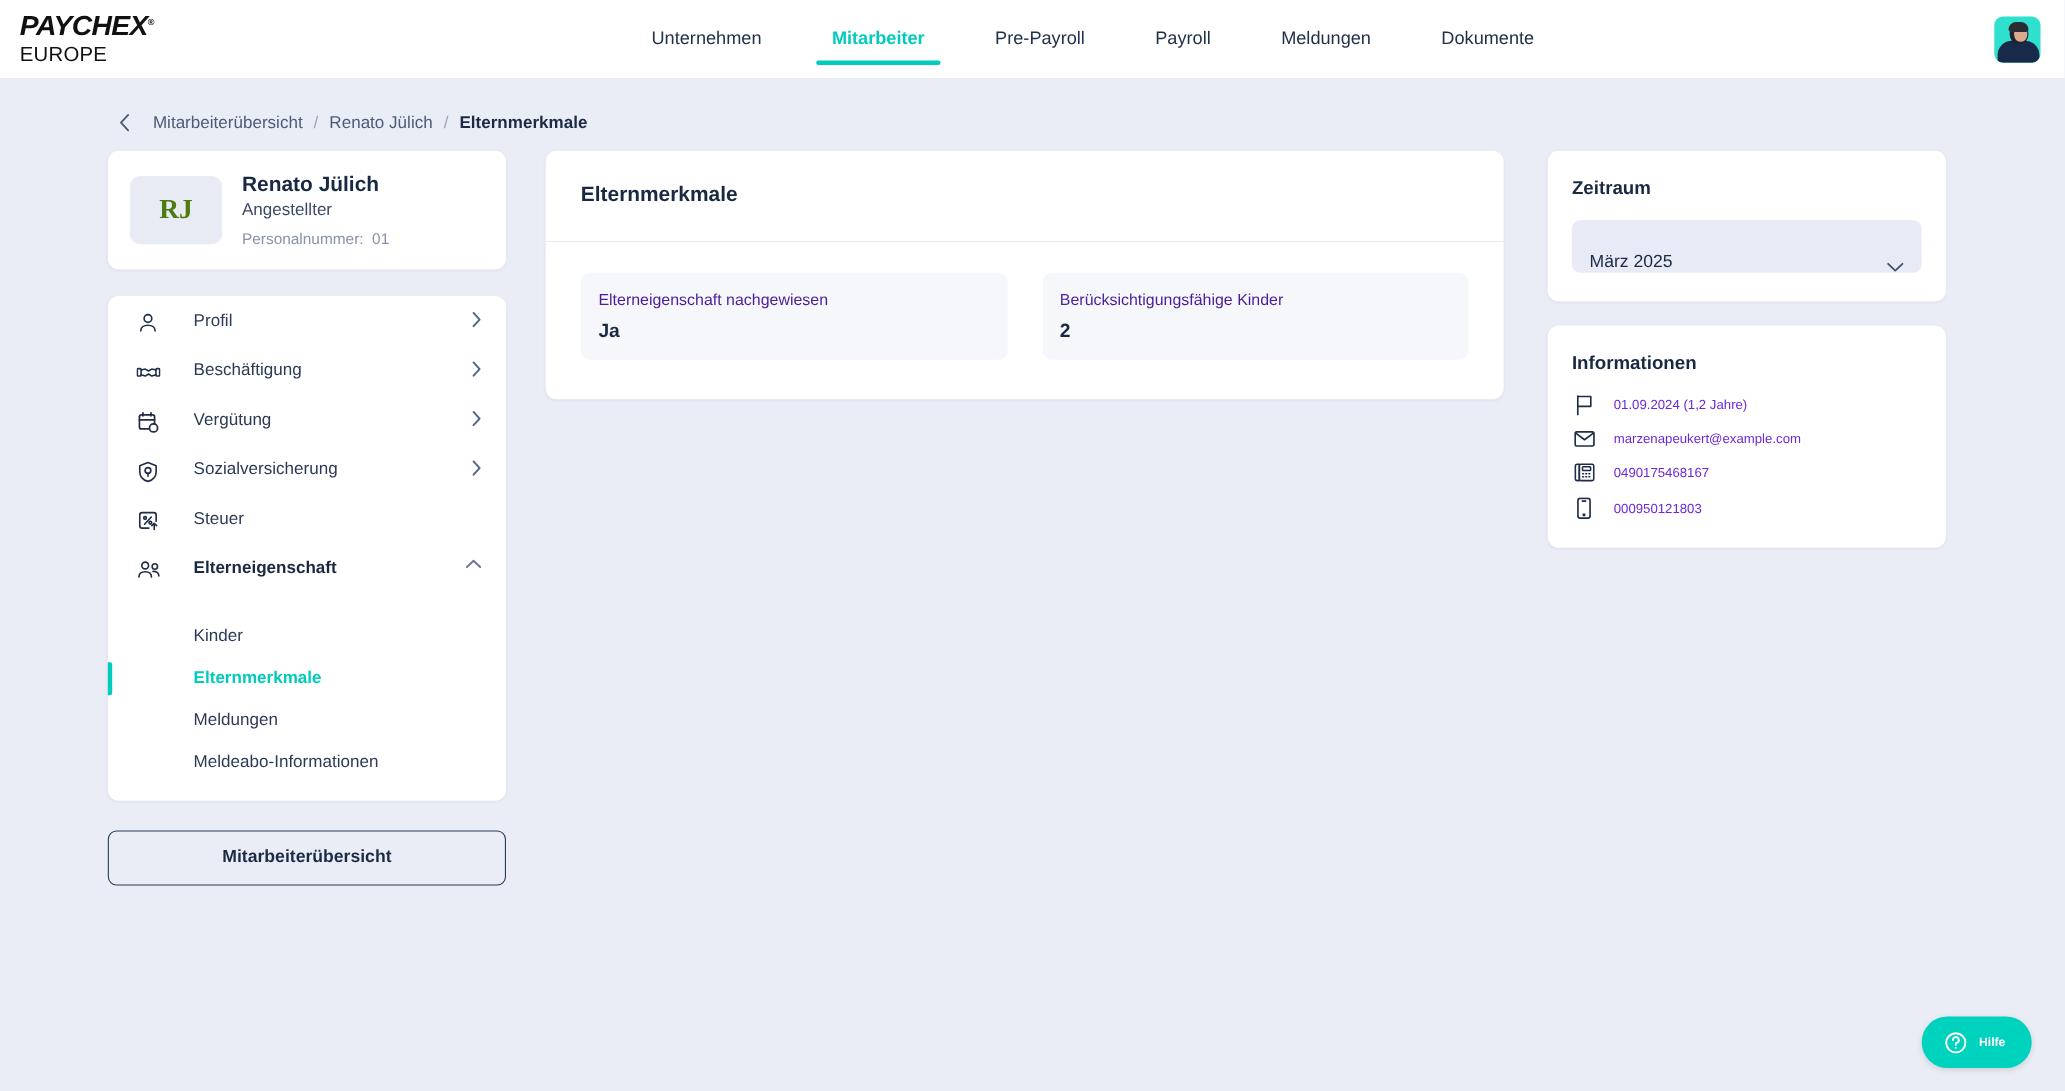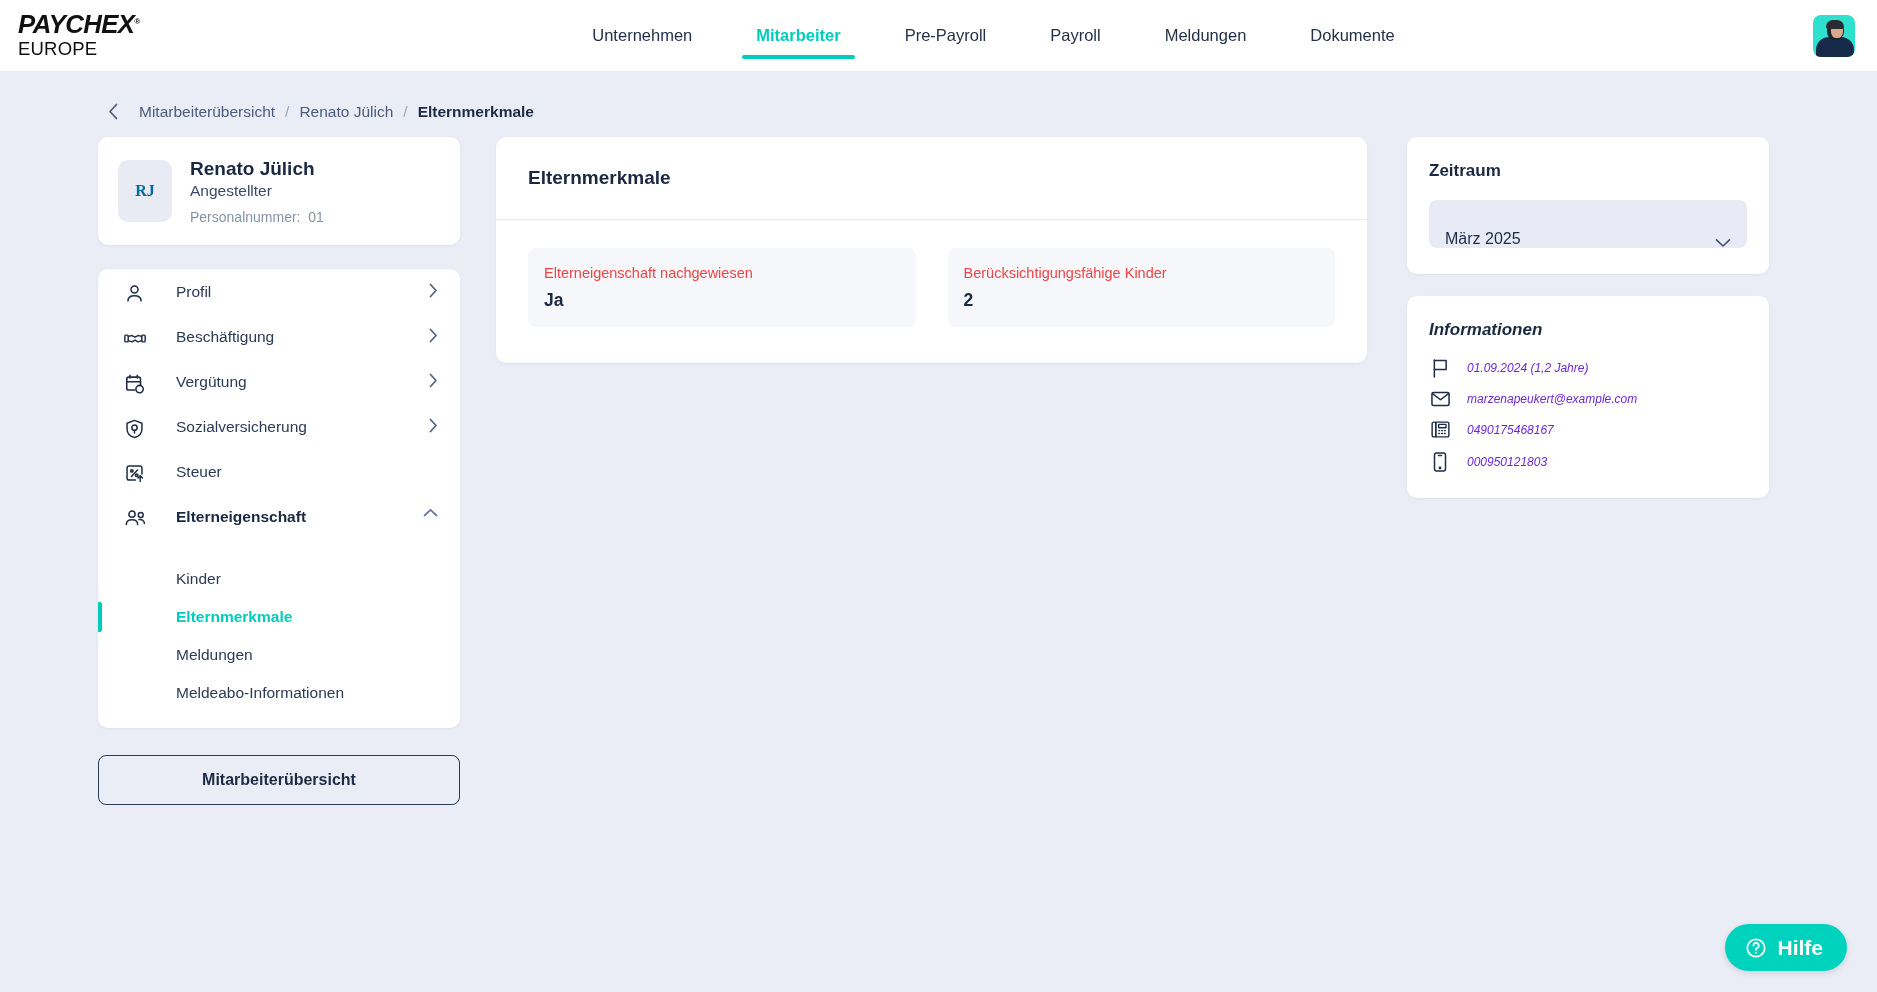--- a/index.html
+++ b/index.html
@@ -136,28 +136,28 @@
 
   .card {
     background: #ffffff;
     border-radius: 10px;
     box-shadow: 0 1px 3px rgba(30,45,80,0.06);
   }
 
   
   .emp-card { display: flex; align-items: center; gap: 18px; padding: 22px 20px; height: 108px; }
   .emp-avatar {
-    width: 54px; height: 62px;
+    width: 84px; height: 62px;
     border-radius: 10px;
     background: #e8ebf4;
     display: flex; align-items: center; justify-content: center;
     font-family: "Liberation Serif", serif;
     font-weight: 700;
-    font-size: 16px;
-    color: #0369a1;
+    font-size: 25px;
+    color: #4d7c0f;
     flex: 0 0 auto;
   }
   .emp-name { font-size: 19px; font-weight: 700; color: #1a2942; line-height: 1.25; }
   .emp-role { font-size: 15.5px; color: #3b4a66; margin-top: 1px; }
   .emp-num  { font-size: 14px; color: #8792a8; margin-top: 9px; }
 
   
   .nav-card { margin-top: 24px; padding: 14px 0 16px 0; }
   .side-item {
     display: flex;
@@ -216,63 +216,63 @@
   }
   .main-title { font-size: 19px; font-weight: 700; color: #1a2942; }
   .field-row { display: flex; gap: 32px; padding: 28px 32px 36px 32px; }
   .field {
     flex: 1 1 0;
     background: #f5f7fb;
     border-radius: 8px;
     padding: 17px 16px 16px 16px;
     min-height: 66px;
   }
-  .field-label { font-size: 14.5px; color: #ef4444; line-height: 1.2; }
+  .field-label { font-size: 14.5px; color: #4c1d95; line-height: 1.2; }
   .field-value { font-size: 17.5px; color: #1a2942; margin-top: 8px; font-weight: 600; }
 
   
   .period-card { padding: 24px 22px 26px 22px; }
   .panel-title { font-size: 17px; font-weight: 700; color: #1a2942; }
   .select-box {
     margin-top: 19px;
     height: 48px;
     background: #e8ebf5;
     border-radius: 8px;
     display: flex;
     align-items: flex-end;
     justify-content: space-between;
     padding: 0 16px 0 16px;
     font-size: 16px;
     color: #1c2b45;
     cursor: pointer;
   }
   .select-box .chev { color: #3f4f6d; display: flex; align-items: center; }
 
-  .info-card { margin-top: 22px; padding: 24px 22px 26px 22px; font-style: italic; }
+  .info-card { margin-top: 22px; padding: 24px 22px 26px 22px; }
   .info-list { margin-top: 18px; display: flex; flex-direction: column; gap: 13px; }
   .info-row { display: flex; align-items: center; gap: 16px; }
   .info-row .ic { width: 22px; flex: 0 0 22px; display: flex; align-items: center; justify-content: center; color: #1f2d45; }
   .info-row .txt { font-size: 12px; color: #6d28d9; }
 
   
   .help-btn {
     position: absolute;
     right: 30px;
     bottom: 21px;
     height: 47px;
     background: #00d3bd;
     border-radius: 24px;
     display: flex;
     align-items: center;
     gap: 10px;
     padding: 0 24px 0 20px;
     cursor: pointer;
     box-shadow: 0 2px 6px rgba(0,0,0,0.12);
   }
-  .help-btn .lbl { color: #ffffff; font-size: 21px; font-weight: 700; }
+  .help-btn .lbl { color: #ffffff; font-size: 11px; font-weight: 700; }
   .help-btn .ic { display: flex; align-items: center; color: #ffffff; }
 
   svg { display: block; }
 </style>
 </head>
 <body>
 
 <div class="topbar">
 
   <div class="logo">

